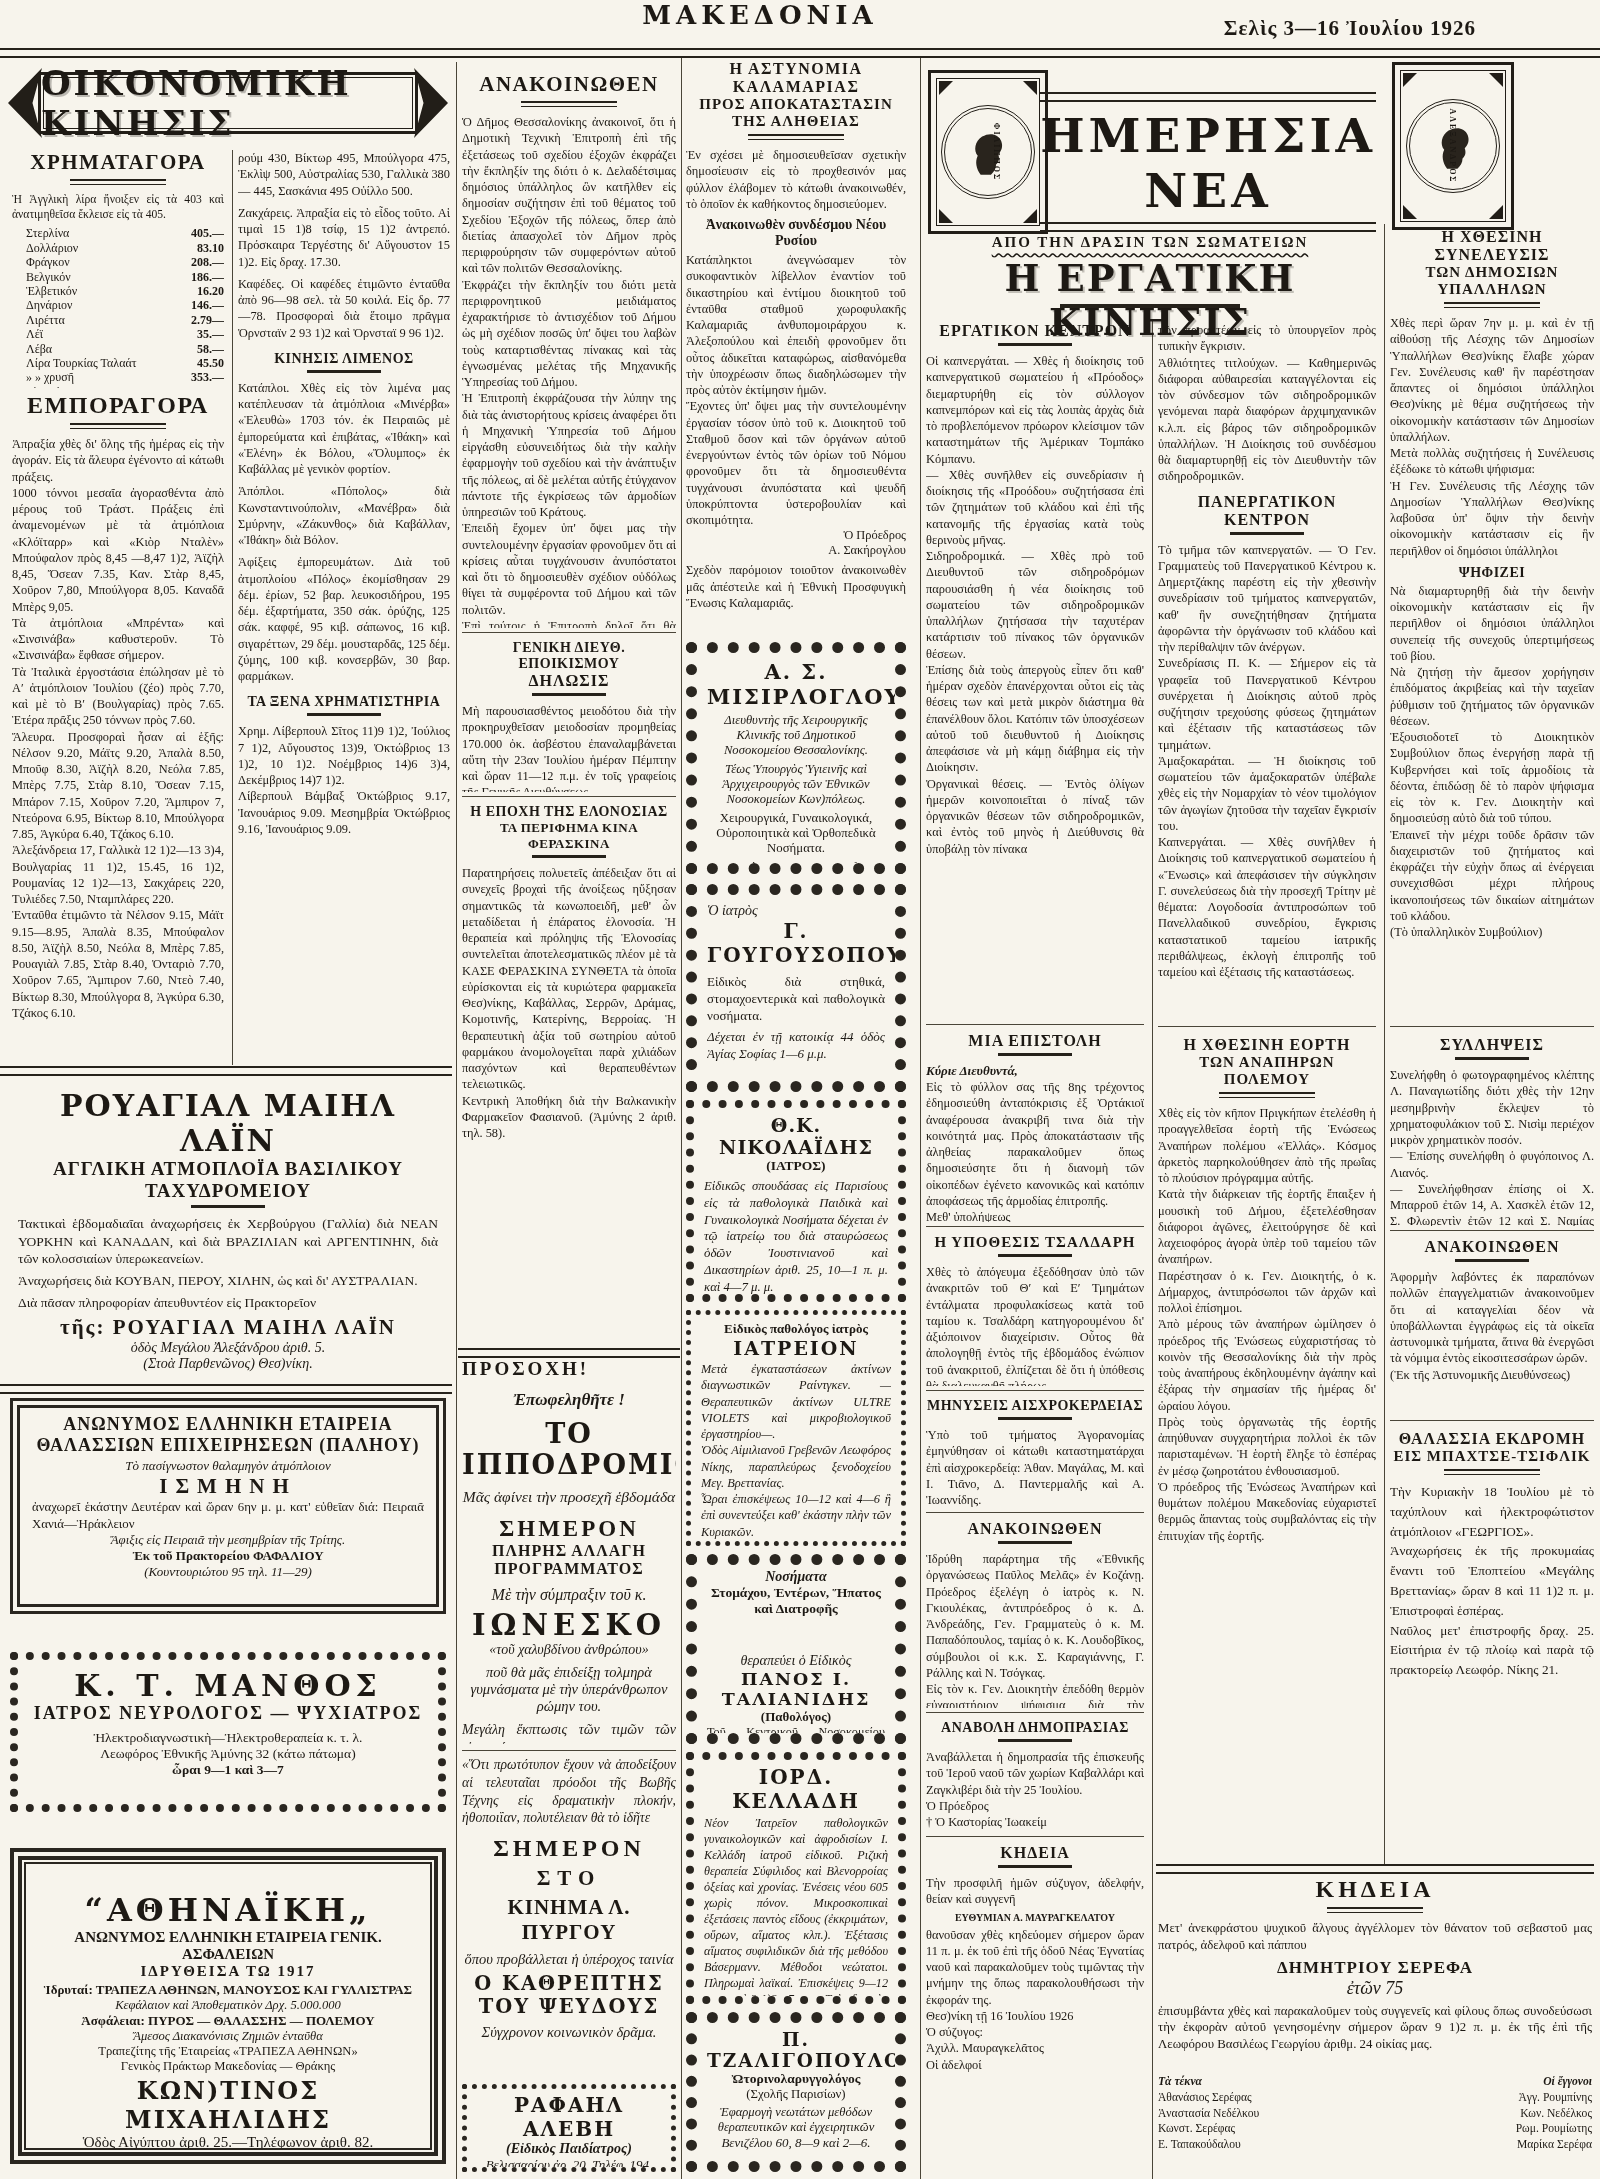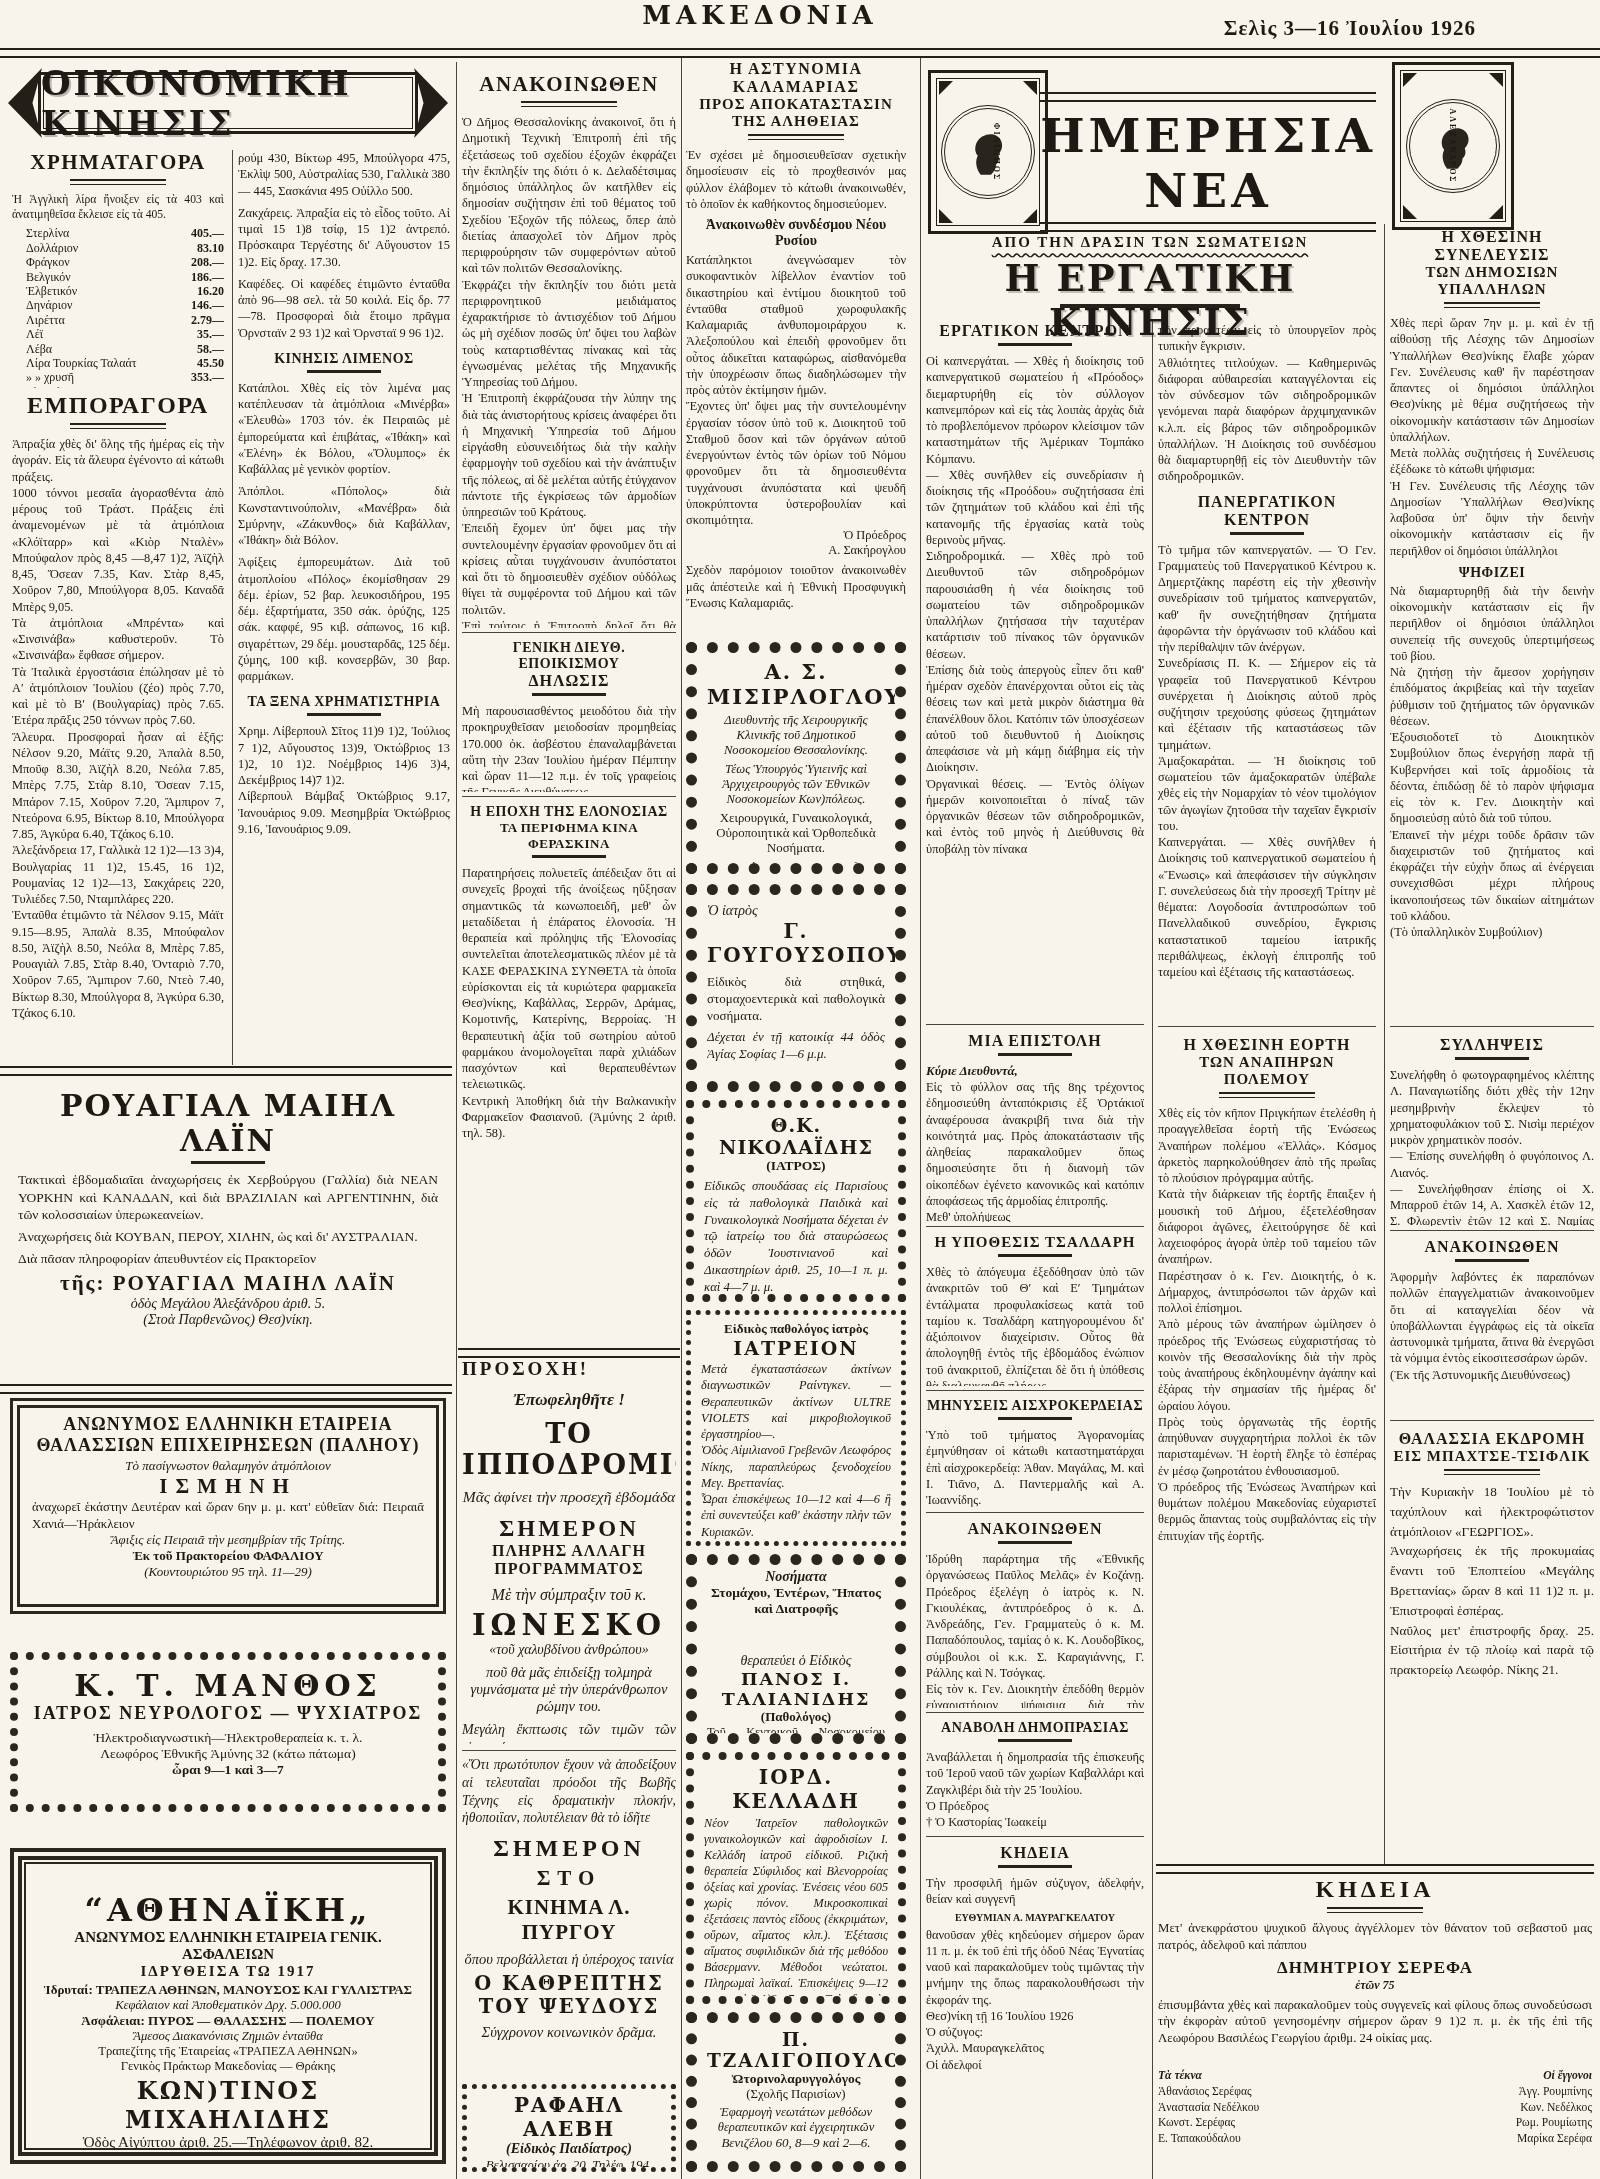--- a/index.html
+++ b/index.html
@@ -170,20 +170,21 @@
     <div style="height:10px;"></div>
     <div class="head-sm">ΤΑ ΞΕΝΑ ΧΡΗΜΑΤΙΣΤΗΡΙΑ</div>
     <div class="underbar"></div>
     <div class="body">Χρημ. Λίβερπουλ Σῖτος 11)9 1)2, Ἰούλιος 7 1)2, Αὔγουστος 13)9, Ὀκτώβριος 13 1)2, 10 1)2. Νοέμβριος 14)6 3)4, Δεκέμβριος 14)7 1)2.
 Λίβερπουλ Βάμβαξ Ὀκτώβριος 9.17, Ἰανουάριος 9.09. Μεσημβρία Ὀκτώβριος 9.16, Ἰανουάριος 9.09.</div>
   </div>
 
   <div class="hr2" style="left:0;top:1066px;width:452px;"></div>
   <div class="adbox" style="left:8px;top:1080px;width:440px;height:300px;padding:8px 10px;">
     <div class="adname" style="font-size:30px;">ΡΟΥΑΓΙΑΛ ΜΑΙΗΛ ΛΑΪΝ</div>
+    <div class="c b" style="font-size:19px;letter-spacing:1px;">ΑΓΓΛΙΚΗ ΑΤΜΟΠΛΟΪΑ ΒΑΣΙΛΙΚΟΥ ΤΑΧΥΔΡΟΜΕΙΟΥ</div>
     <div class="underbar"></div>
     <div class="body" style="font-size:13.5px;">Τακτικαὶ ἑβδομαδιαῖαι ἀναχωρήσεις ἐκ Χερβούργου (Γαλλία) διὰ ΝΕΑΝ ΥΟΡΚΗΝ καὶ ΚΑΝΑΔΑΝ, καὶ διὰ ΒΡΑΖΙΛΙΑΝ καὶ ΑΡΓΕΝΤΙΝΗΝ, διὰ τῶν κολοσσιαίων ὑπερωκεανείων.</div>
     <div class="body" style="font-size:13.5px;margin-top:4px;">Ἀναχωρήσεις διὰ ΚΟΥΒΑΝ, ΠΕΡΟΥ, ΧΙΛΗΝ, ὡς καὶ δι' ΑΥΣΤΡΑΛΙΑΝ.</div>
     <div class="body" style="font-size:13.5px;margin-top:4px;">Διὰ πᾶσαν πληροφορίαν ἀπευθυντέον εἰς Πρακτορεῖον</div>
     <div class="c b" style="font-size:21px;margin-top:4px;letter-spacing:2px;">τῆς:  ΡΟΥΑΓΙΑΛ ΜΑΙΗΛ ΛΑΪΝ</div>
     <div class="c it" style="font-size:14px;">ὁδὸς Μεγάλου Ἀλεξάνδρου ἀριθ. 5.</div>
     <div class="c it" style="font-size:14px;">(Στοὰ Παρθενῶνος) Θεσ)νίκη.</div>
   </div>
   <div class="hr2" style="left:0;top:1384px;width:452px;"></div>
 
@@ -495,21 +496,21 @@
 Ἀναχωρήσεις ἐκ τῆς προκυμαίας ἔναντι τοῦ Ἐποπτείου «Μεγάλης Βρεττανίας» ὥραν 8 καὶ 11 1)2 π. μ. Ἐπιστροφαὶ ἑσπέρας.
 Ναῦλος μετ' ἐπιστροφῆς δραχ. 25. Εἰσιτήρια ἐν τῷ πλοίῳ καὶ παρὰ τῷ πρακτορείῳ Λεωφόρ. Νίκης 21.</div>
   </div>
 
   <div class="hr2" style="left:1156px;top:1864px;width:438px;"></div>
   <div class="abs" style="left:1158px;top:1876px;width:434px;height:296px;overflow:hidden;">
     <div class="head-lg" style="font-size:24px;letter-spacing:4px;">ΚΗΔΕΙΑ</div>
     <div class="dund"></div>
     <div class="body" style="font-size:12.8px;">Μετ' ἀνεκφράστου ψυχικοῦ ἄλγους ἀγγέλλομεν τὸν θάνατον τοῦ σεβαστοῦ μας πατρός, ἀδελφοῦ καὶ πάππου</div>
     <div class="c b" style="font-size:17px;letter-spacing:1px;margin:4px 0 0;">ΔΗΜΗΤΡΙΟΥ ΣΕΡΕΦΑ</div>
-    <div class="c it" style="font-size:12px;margin-bottom:4px;font-weight:bold;">ἐτῶν 75</div>
+    <div class="c it" style="font-size:18px;margin-bottom:4px;">ἐτῶν 75</div>
     <div class="body" style="font-size:12.8px;">ἐπισυμβάντα χθὲς καὶ παρακαλοῦμεν τοὺς συγγενεῖς καὶ φίλους ὅπως συνοδεύσωσι τὴν ἐκφορὰν αὐτοῦ γενησομένην σήμερον ὥραν 9 1)2 π. μ. ἐκ τῆς ἐπὶ τῆς Λεωφόρου Βασιλέως Γεωργίου ἀριθμ. 24 οἰκίας μας.</div>
     <div class="obit-sigs">
       <div>
         <span class="b it">Τὰ τέκνα</span>
         <div>Ἀθανάσιος Σερέφας
 Ἀναστασία Νεδέλκου
 Κωνστ. Σερέφας
 Ε. Ταπακούδαλου</div>
       </div>
       <div style="text-align:right;">

